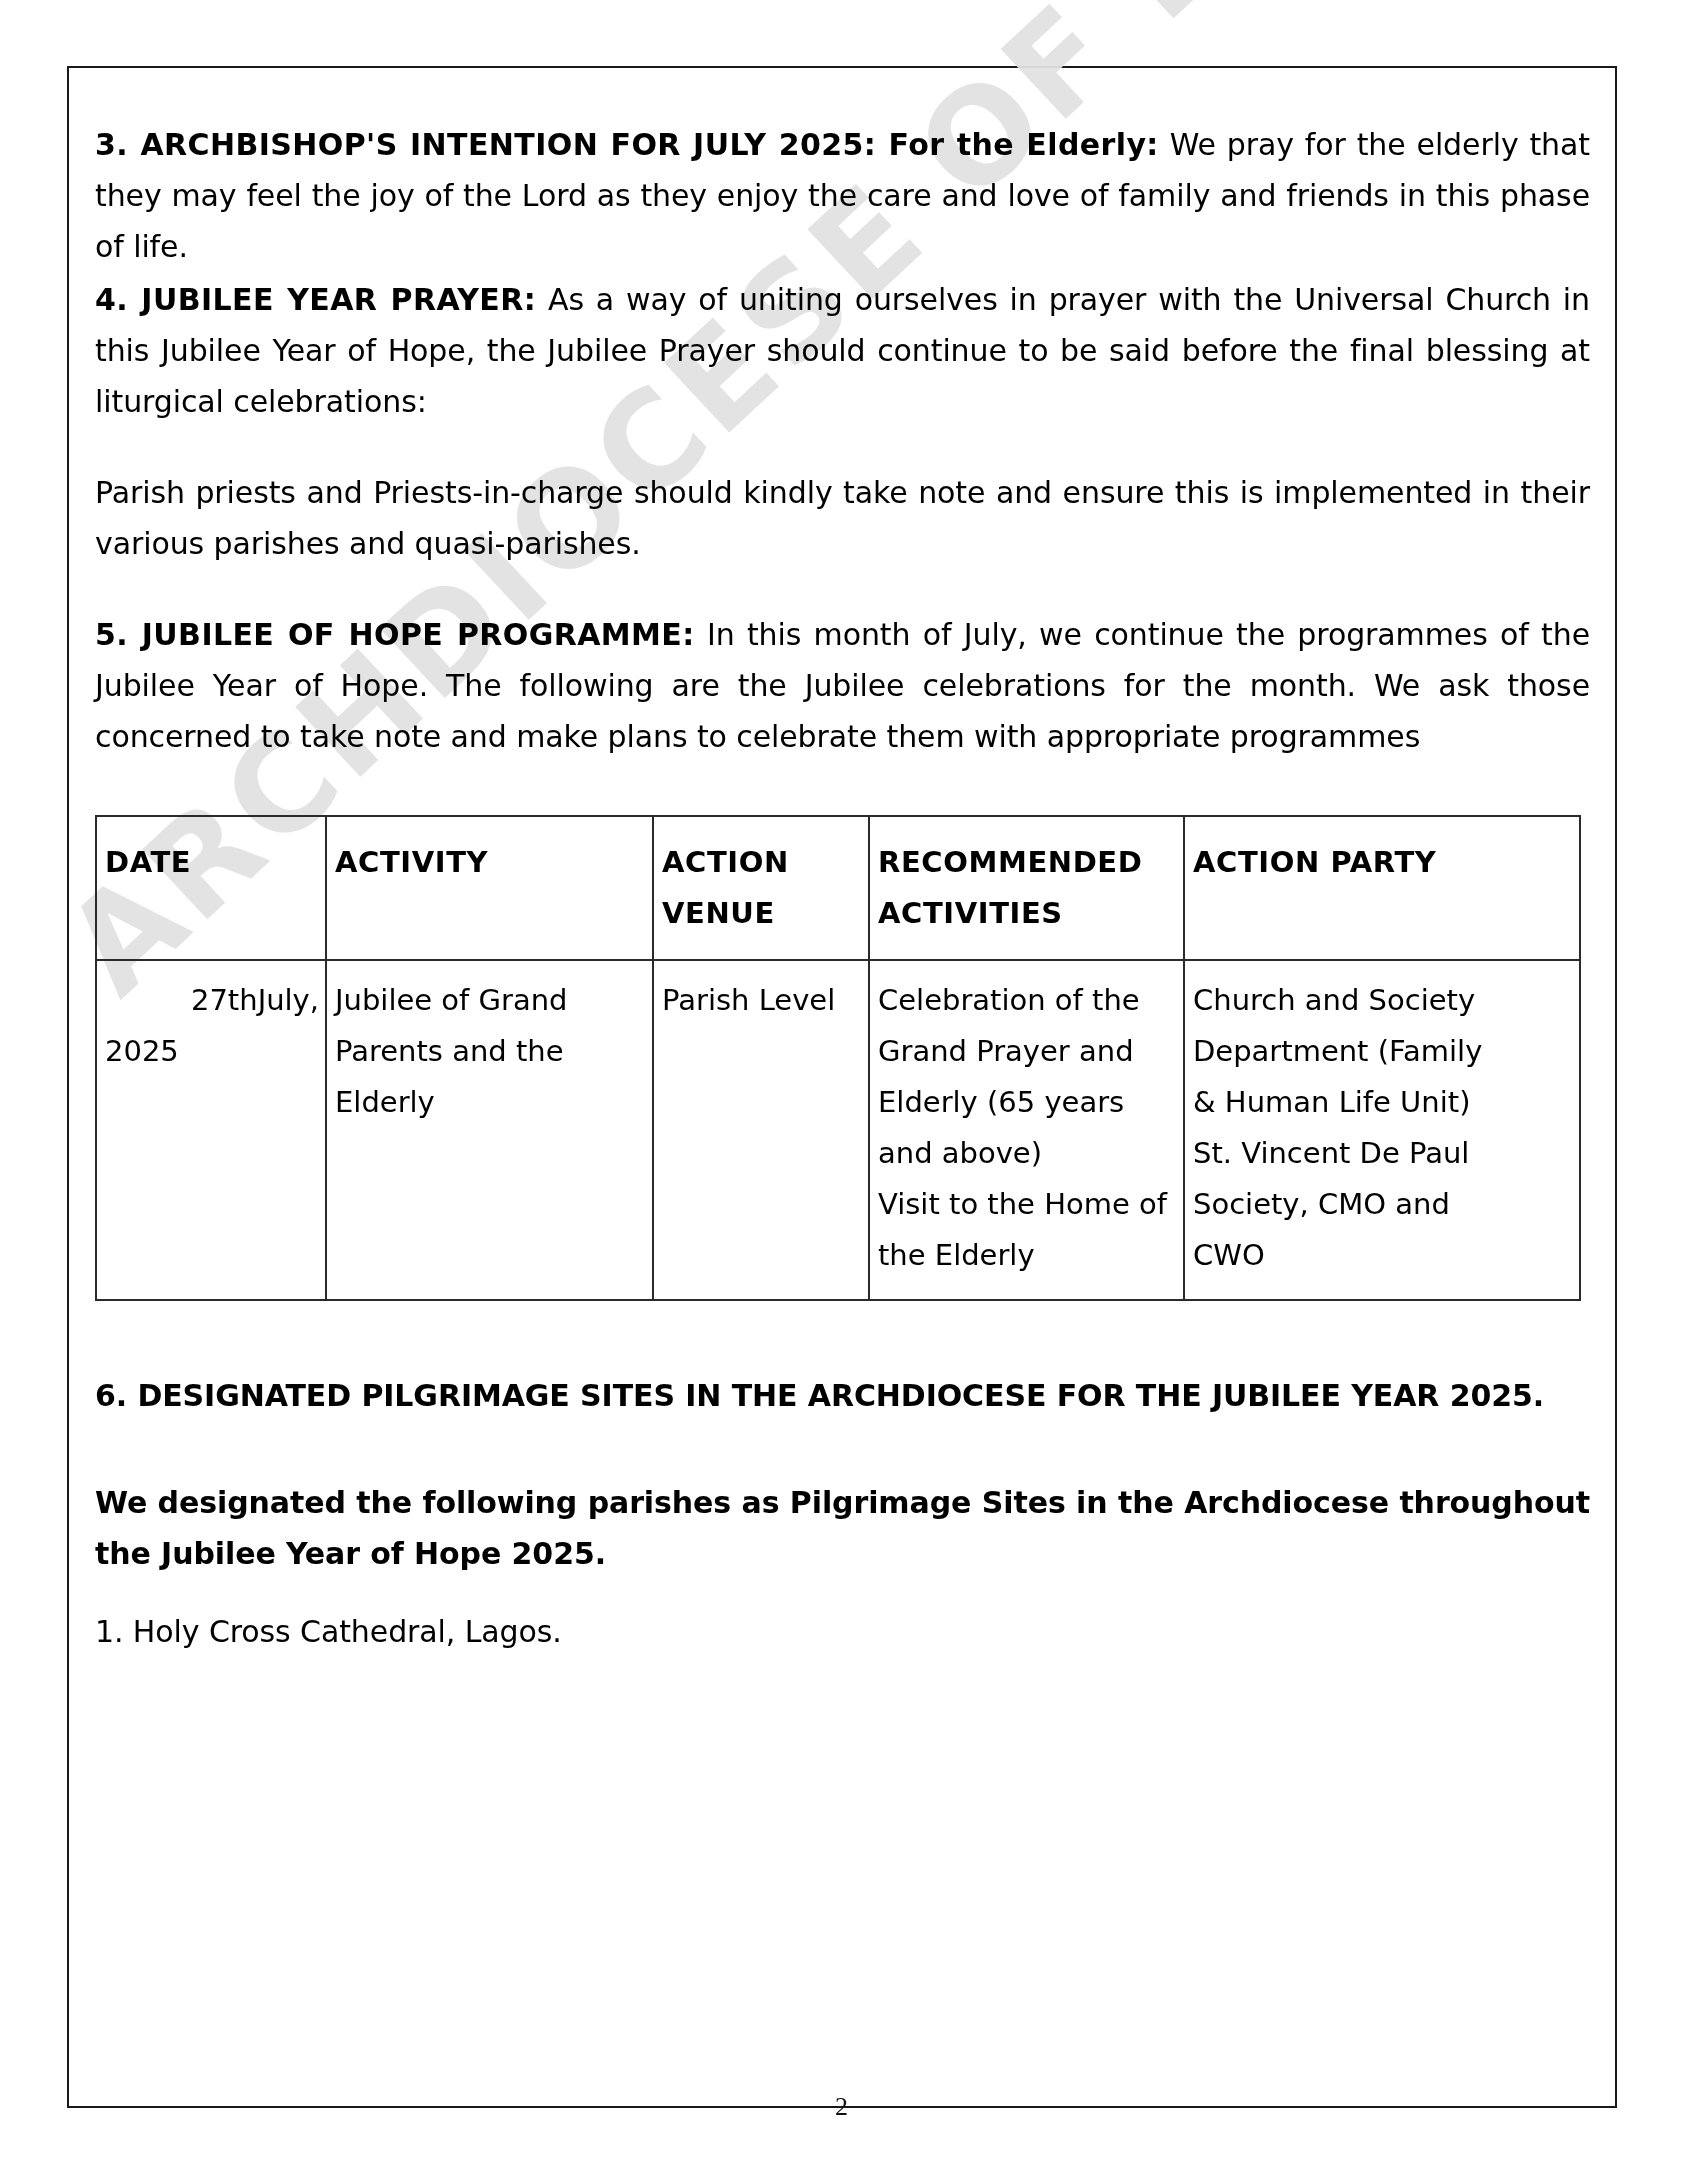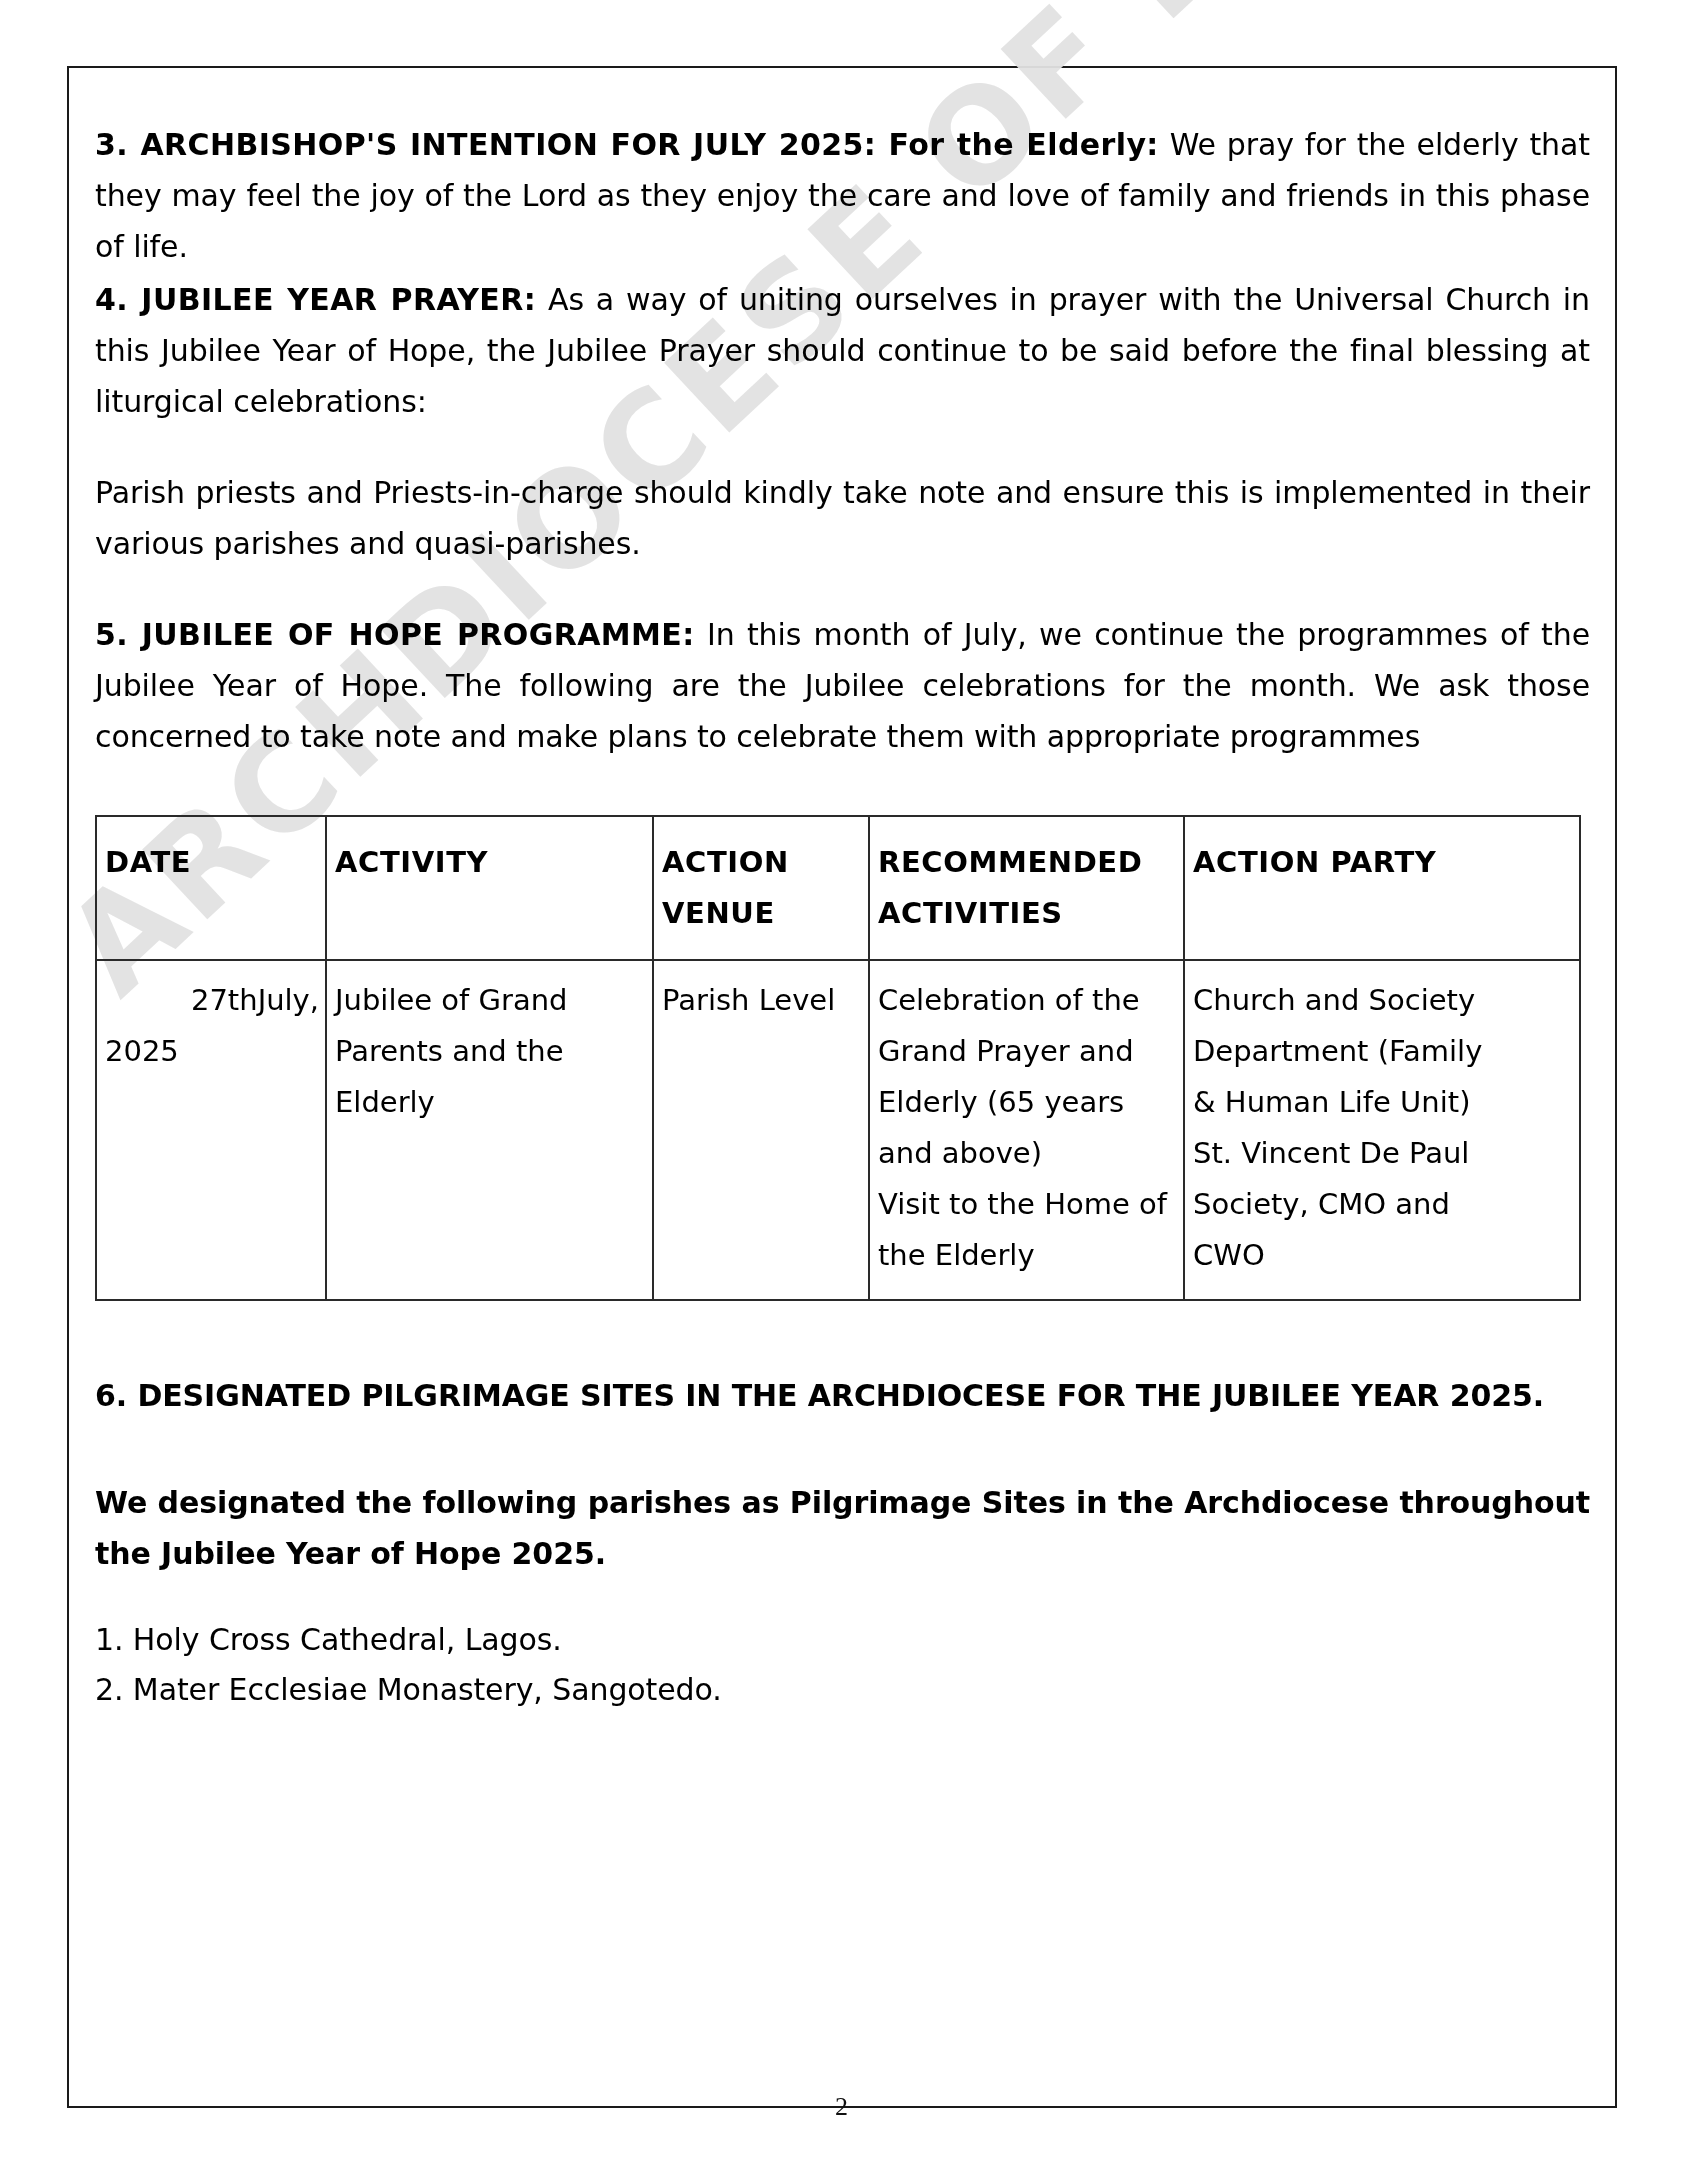--- a/index.html
+++ b/index.html
@@ -226,23 +226,22 @@
             <span>CWO</span>
           </td>
         </tr>
       </tbody>
     </table>
 
     <p class="body lead" style="margin-top:69px;">6.  DESIGNATED PILGRIMAGE SITES IN THE ARCHDIOCESE FOR THE JUBILEE YEAR 2025.</p>
 
     <p class="body lead" style="margin-top:56px;">We designated the following parishes as Pilgrimage Sites in the Archdiocese throughout the Jubilee Year of Hope 2025.</p>
 
-    <div style="margin-top:36px;">
+    <div style="margin-top:28px;">
       <p class="site-line">1. Holy Cross Cathedral, Lagos.</p>
-      <p class="site-line">2. Mater Ecclesiae Monastery, Sangotedo.</p>
     </div>
 
   </div>
 
   <div id="footer-pageno">2</div>
 
 </div>
 
 
 </body></html>

